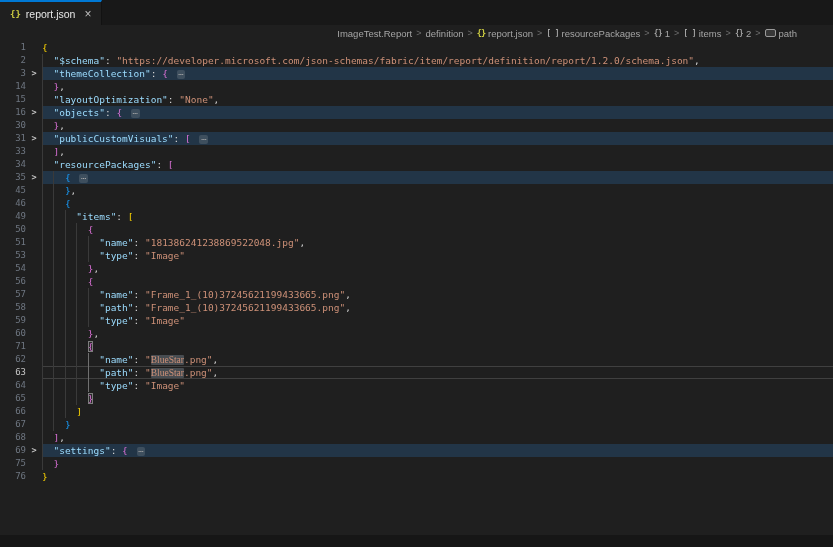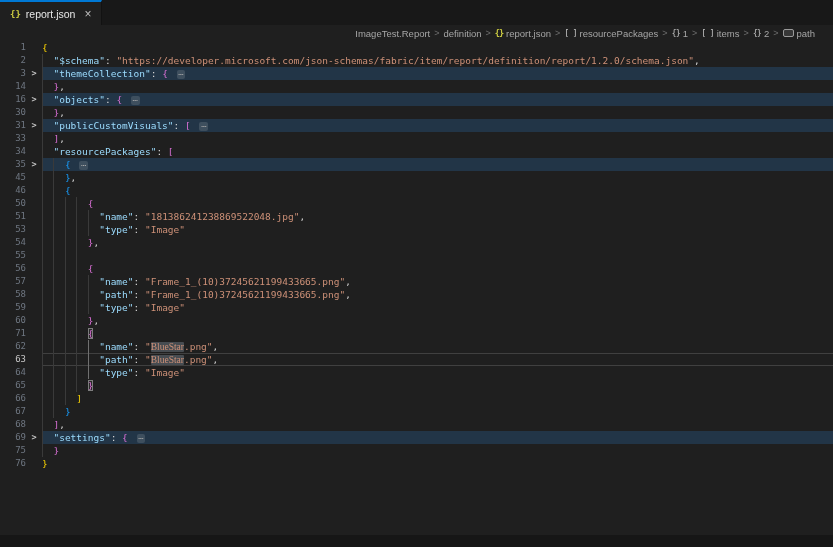--- a/index.html
+++ b/index.html
@@ -13,21 +13,21 @@
     display:flex;align-items:center;gap:5px;padding:0 10px;
     background:#1f1f1f;border-top:2px solid #0078d4;border-right:1px solid #121212;
     box-sizing:border-box;cursor:pointer;
   }
   .tab-ic{color:#cbcb41;font-family:"DejaVu Sans Mono",monospace;font-size:9px;font-weight:700;}
   .tab-label{color:#e7e7e7;font-size:10.5px;}
   .tab-close{color:#bdbdbd;font-size:12px;margin-left:4px;line-height:1;}
   
   .breadcrumbs{
     height:16px;background:#1f1f1f;display:flex;justify-content:flex-end;align-items:center;
-    padding-right:18px;font-size:9.5px;color:#a6a6a6;white-space:nowrap;
+    padding-right:36px;font-size:9.5px;color:#a6a6a6;white-space:nowrap;
   }
   .bc-item{display:flex;align-items:center;gap:3px;cursor:pointer;}
   .bc-sep{color:#6e6e6e;margin:0 4px;font-size:9px;}
   .bc-ic{font-family:"DejaVu Sans Mono",monospace;font-size:8.5px;color:#c8c8c8;letter-spacing:-1px;}
   .bc-ic.json{color:#cbcb41;font-weight:700;}
   .bc-ic.string{display:inline-block;width:9px;height:6px;border:1px solid #9a9a9a;border-radius:2px;background:#9a9a9a33;}
   
   .editor{height:494px;background:#1f1f1f;overflow:hidden;}
   .row{display:flex;height:13px;line-height:13px;font-family:"DejaVu Sans Mono",monospace;font-size:9.5px;}
   .num{width:26px;flex:none;text-align:right;color:#6e7681;font-size:9px;}
@@ -118,20 +118,25 @@
       <div class="row folded">
         <span class="num">3</span>
         <span class="chev">&gt;</span>
         <span class="lc"><span class="g"></span><span class="tk k">"themeCollection"</span><span class="tk p">: </span><span class="tk b2">{ </span><span class="tk f">⋯</span></span>
       </div>
       <div class="row">
         <span class="num">14</span>
         <span class="chev"></span>
         <span class="lc"><span class="g"></span><span class="tk b2">}</span><span class="tk p">,</span></span>
       </div>
+      <div class="row">
+        <span class="num">15</span>
+        <span class="chev"></span>
+        <span class="lc"><span class="g"></span><span class="tk k">"layoutOptimization"</span><span class="tk p">: </span><span class="tk s">"None"</span><span class="tk p">,</span></span>
+      </div>
       <div class="row folded">
         <span class="num">16</span>
         <span class="chev">&gt;</span>
         <span class="lc"><span class="g"></span><span class="tk k">"objects"</span><span class="tk p">: </span><span class="tk b2">{ </span><span class="tk f">⋯</span></span>
       </div>
       <div class="row">
         <span class="num">30</span>
         <span class="chev"></span>
         <span class="lc"><span class="g"></span><span class="tk b2">}</span><span class="tk p">,</span></span>
       </div>
@@ -159,43 +164,43 @@
         <span class="num">45</span>
         <span class="chev"></span>
         <span class="lc"><span class="g"></span><span class="g"></span><span class="tk b3">}</span><span class="tk p">,</span></span>
       </div>
       <div class="row">
         <span class="num">46</span>
         <span class="chev"></span>
         <span class="lc"><span class="g"></span><span class="g"></span><span class="tk b3">{</span></span>
       </div>
       <div class="row">
+        <span class="num">49</span>
+        <span class="chev"></span>
+        <span class="lc"><span class="g"></span><span class="g"></span><span class="g"></span><span class="tk k">"items"</span><span class="tk p">: </span><span class="tk b1">[</span></span>
+      </div>
+      <div class="row">
         <span class="num">50</span>
         <span class="chev"></span>
         <span class="lc"><span class="g"></span><span class="g"></span><span class="g"></span><span class="g"></span><span class="tk b2">{</span></span>
       </div>
       <div class="row">
         <span class="num">51</span>
         <span class="chev"></span>
         <span class="lc"><span class="g"></span><span class="g"></span><span class="g"></span><span class="g"></span><span class="g"></span><span class="tk k">"name"</span><span class="tk p">: </span><span class="tk s">"181386241238869522048.jpg"</span><span class="tk p">,</span></span>
       </div>
       <div class="row">
         <span class="num">53</span>
         <span class="chev"></span>
         <span class="lc"><span class="g"></span><span class="g"></span><span class="g"></span><span class="g"></span><span class="g"></span><span class="tk k">"type"</span><span class="tk p">: </span><span class="tk s">"Image"</span></span>
       </div>
       <div class="row">
         <span class="num">54</span>
         <span class="chev"></span>
         <span class="lc"><span class="g"></span><span class="g"></span><span class="g"></span><span class="g"></span><span class="tk b2">}</span><span class="tk p">,</span></span>
-      </div>
-      <div class="row">
-        <span class="num">55</span>
-        <span class="chev"></span>
-        <span class="lc"><span class="g"></span><span class="g"></span><span class="g"></span><span class="g"></span></span>
       </div>
       <div class="row">
         <span class="num">56</span>
         <span class="chev"></span>
         <span class="lc"><span class="g"></span><span class="g"></span><span class="g"></span><span class="g"></span><span class="tk b2">{</span></span>
       </div>
       <div class="row">
         <span class="num">57</span>
         <span class="chev"></span>
         <span class="lc"><span class="g"></span><span class="g"></span><span class="g"></span><span class="g"></span><span class="g"></span><span class="tk k">"name"</span><span class="tk p">: </span><span class="tk s">"Frame_1_(10)37245621199433665.png"</span><span class="tk p">,</span></span>

